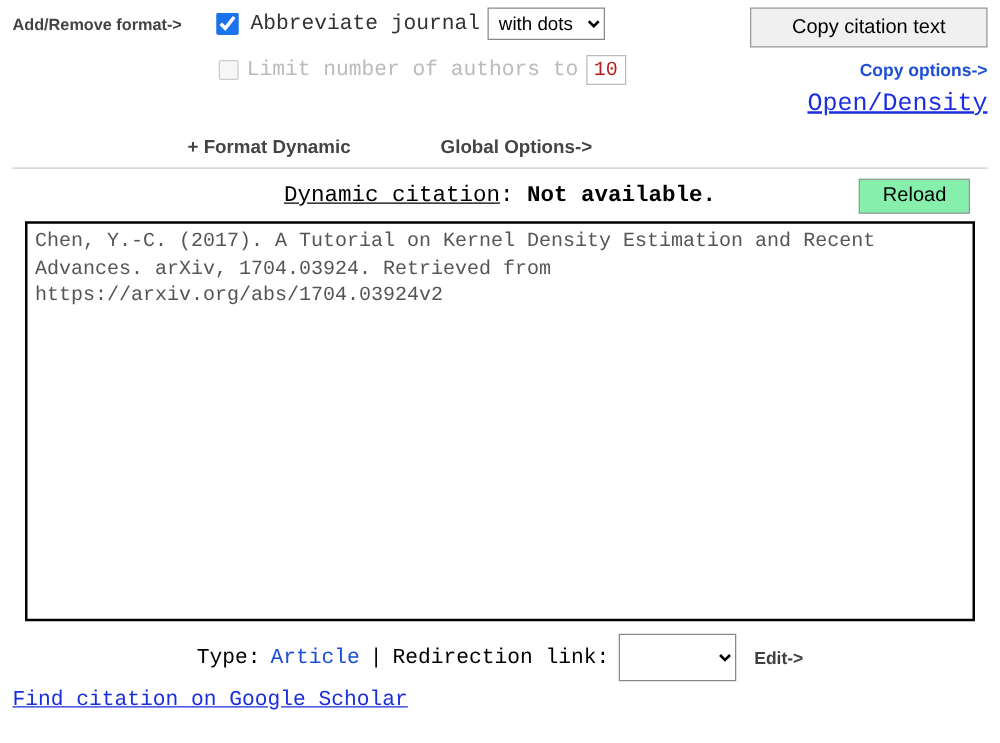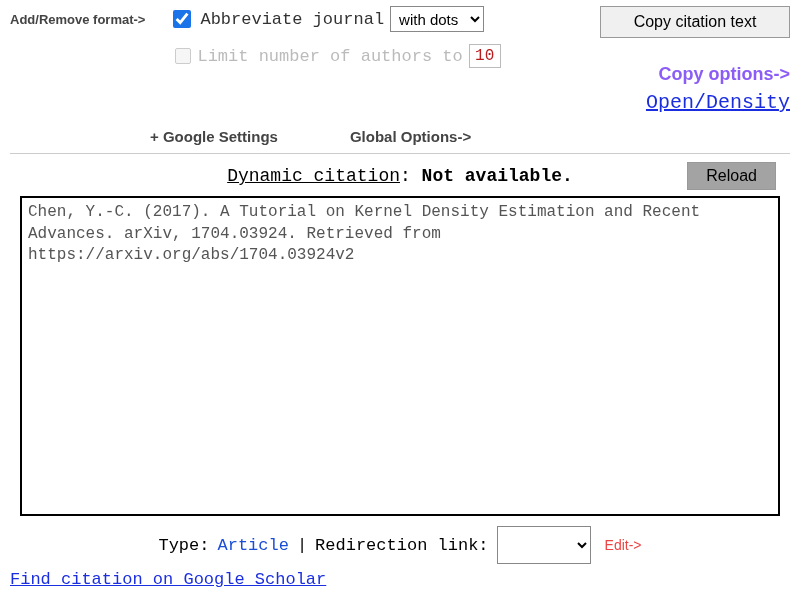--- a/index.html
+++ b/index.html
@@ -87,24 +87,24 @@
     .copy-btn {
       font-family: Arial, sans-serif;
       font-size: 16px;
       padding: 6px 18px;
       background: #f0f0f0;
       border: 1px solid #999;
       cursor: pointer;
       width: 190px;
     }
     .copy-options {
-      font-size: 18px;
-      font-weight: bold;
-      color: #8b5cf6;
-      margin-top: 26px;
+      font-size: 14px;
+      font-weight: bold;
+      color: #1d4ed8;
+      margin-top: 10px;
       display: inline-block;
     }
     .open-dl {
       font-family: "Courier New", monospace;
       font-size: 20px;
       color: #1a2ee0;
       text-decoration: underline;
       display: inline-block;
       margin-top: 6px;
       cursor: pointer;
@@ -134,21 +134,21 @@
     .dyn-text {
       font-family: "Courier New", monospace;
       font-size: 18px;
     }
     .dyn-text .u { text-decoration: underline; }
     .dyn-text .b { font-weight: bold; }
     .reload-btn {
       font-family: Arial, sans-serif;
       font-size: 16px;
       padding: 4px 18px;
-      background: #a3a3a3;
+      background: #86efac;
       border: 1px solid #999;
       cursor: pointer;
       position: absolute;
       right: 14px;
     }
     .citation-box {
       margin: 0 10px;
       border: 2px solid #000;
       height: 320px;
       overflow-y: scroll;
@@ -177,23 +177,23 @@
       font-family: Arial, sans-serif;
       font-size: 14px;
       padding: 18px;
       width: 94px;
       height: 24px;
       border: 1px solid #888;
       background: #fff;
     }
     .bottom-row .edit {
       font-family: Arial, sans-serif;
-      font-weight: normal;
+      font-weight: bold;
       font-size: 14px;
-      color: #ef4444;
+      color: #404040;
       margin-left: 6px;
       cursor: pointer;
     }
     .scholar-link {
       margin-top: 6px;
     }
     .scholar-link a {
       font-family: "Courier New", monospace;
       font-size: 17px;
       color: #1a2ee0;
@@ -227,21 +227,21 @@
     </div>
 
     <div class="col3">
       <button class="copy-btn">Copy citation text</button>
       <div class="copy-options">Copy options-&gt;</div><br>
       <span class="open-dl">Open/Density</span>
     </div>
   </div>
 
   <div class="settings-row">
-    <span>+ Google Settings</span>
+    <span>+ Format Dynamic</span>
     <span>Global Options-&gt;</span>
   </div>
 
   <hr class="sep">
 
   <div class="dyn-row">
     <div class="dyn-text">
       <span class="u">Dynamic citation</span><span>: </span><span class="b">Not available.</span>
     </div>
     <button class="reload-btn">Reload</button>

